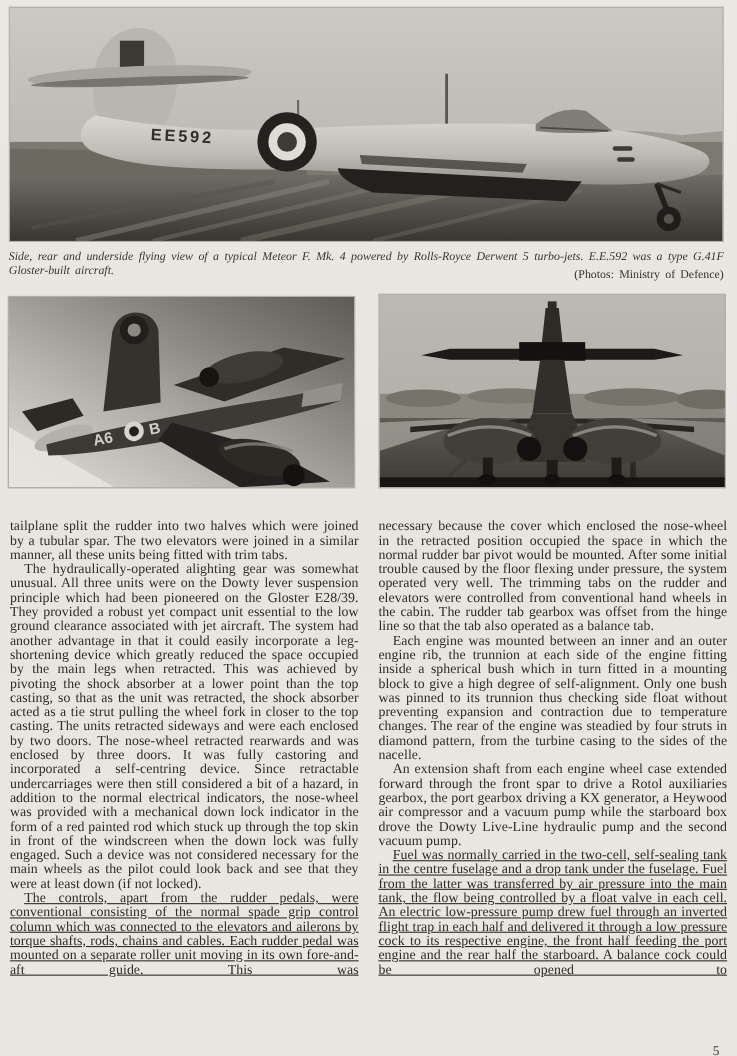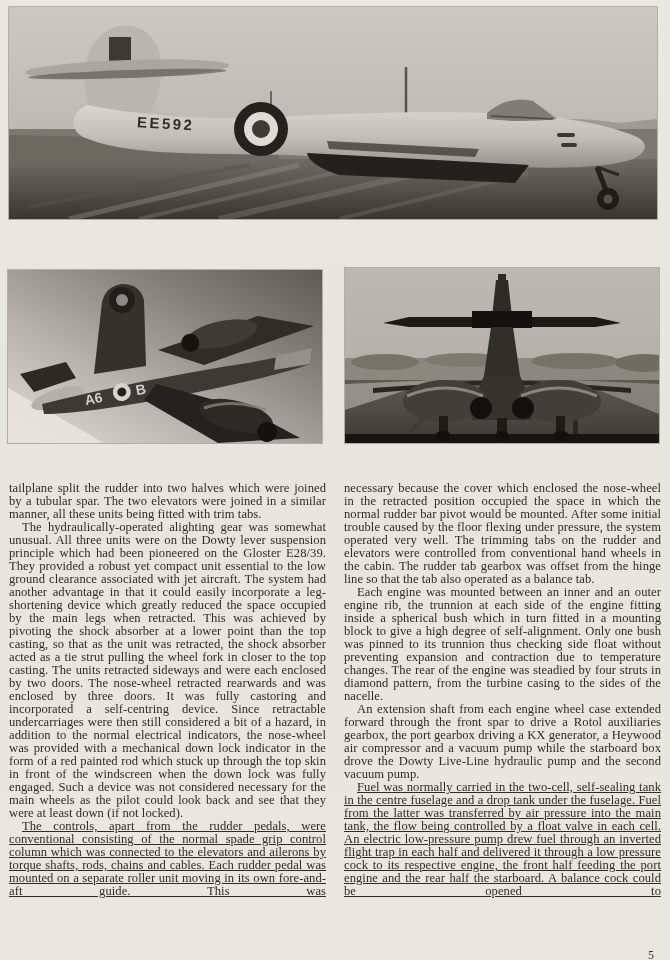--- a/index.html
+++ b/index.html
@@ -9,21 +9,21 @@
   .photo{position:absolute;overflow:hidden;box-shadow:0 0 0 1px rgba(70,68,60,.35);background:#b5b4ad;}
   .photo svg{display:block;width:100%;height:100%;}
   .photo-top{left:9px;top:7px;width:648px;height:212px;}
   .photo-flying{left:8px;top:270px;width:314px;height:173px;}
   .photo-rear{left:345px;top:268px;width:314px;height:175px;}
   .caption{position:absolute;left:8px;top:227px;width:650px;height:30px;
     font:italic 10.8px/12.8px "Liberation Serif",serif;color:#37352f;
     text-align:justify;word-spacing:2px;}
   .caption .credit{position:absolute;right:0;bottom:1px;font-style:normal;
     font:10.8px "Liberation Serif",serif;color:#37352f;background:transparent;}
-  .col{position:absolute;top:482px;width:317px;
+  .col{position:absolute;top:472px;width:317px;
     font:12.6px/13px "Liberation Serif",serif;color:#2e2c27;
     text-align:justify;letter-spacing:.05px;}
   .col-left{left:9px;}
   .col-right{left:344px;}
   .col p{margin:0;text-indent:13px;}
   .col p.no-indent{text-indent:0;}
   .col p.cont-end{text-align-last:justify;text-decoration:underline;}
   .page-number{position:absolute;left:648px;top:948px;font:12px "Liberation Serif",serif;color:#3a3832;}
   svg text{font-family:"Liberation Sans",sans-serif;}
 </style>
@@ -86,20 +86,24 @@
           <path d="M588,160 L610,168" stroke="#2a2925" stroke-width="3" fill="none"></path>
           <circle cx="599" cy="192" r="11" fill="#1e1d19"></circle>
           <circle cx="599" cy="192" r="4.5" fill="#54534c"></circle>
         </g>
         <rect x="548" y="126" width="18" height="4" rx="2" fill="#3a3933"></rect>
         <rect x="552" y="136" width="16" height="4" rx="2" fill="#3a3933"></rect>
       </g>
     </svg>
   </div>
 
+  <div class="caption">
+    <span>Side, rear and underside flying view of a typical Meteor F. Mk. 4 powered by Rolls-Royce Derwent 5 turbo-jets. E.E.592 was a type G.41F Gloster-built aircraft.</span>
+    <span class="credit">(Photos: Ministry of Defence)</span>
+  </div>
 
   <div class="photo photo-flying">
     <svg viewBox="0 0 314 173" preserveAspectRatio="none">
       <defs>
         <linearGradient id="fp-sky" x1="0" y1="1" x2="1" y2="0">
           <stop offset="0" stop-color="#e0ded7"></stop>
             <stop offset=".35" stop-color="#b6b4ad"></stop>
           <stop offset=".7" stop-color="#82817a"></stop>
             <stop offset="1" stop-color="#5c5b55"></stop>
         </linearGradient>

